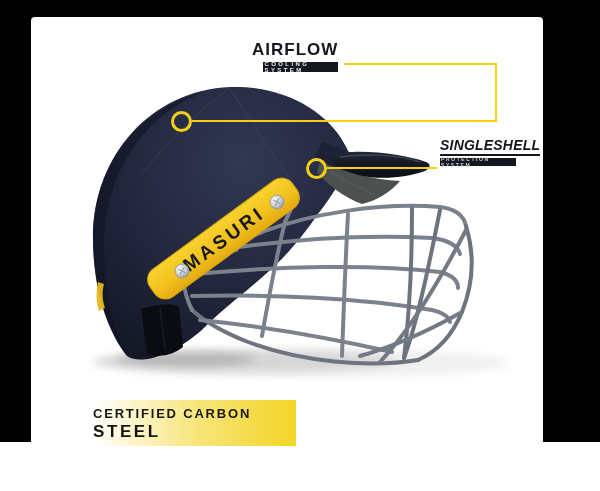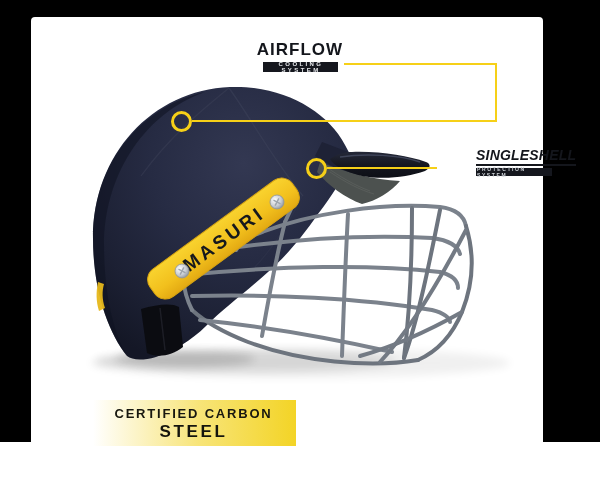--- a/index.html
+++ b/index.html
@@ -19,38 +19,38 @@
   .c-line{position:absolute;background:var(--accent-yellow);}
   .c-ring{position:absolute;width:21px;height:21px;border:3px solid var(--accent-yellow);border-radius:50%;background:transparent;}
   #af-line-low{left:192px;top:120px;width:303px;height:2px;}
   #af-line-vert{left:495px;top:63px;width:2px;height:59px;}
   #af-line-top{left:344px;top:63px;width:151px;height:2px;}
   #af-ring{left:171px;top:111px;}
   #ss-line{left:327px;top:167px;width:110px;height:2px;}
   #ss-ring{left:306px;top:158px;}
 
   
-  .airflow-label{position:absolute;left:252px;top:40px;width:96px;text-align:center;}
+  .airflow-label{position:absolute;left:252px;top:40px;width:96px;text-align:left;}
   .airflow-label .title{font-size:17px;font-weight:800;letter-spacing:1px;color:#14161c;}
   .airflow-label .bar{margin:2px auto 0;width:75px;height:10px;background:var(--bar-black);
     display:flex;align-items:center;justify-content:center;}
   .airflow-label .bar span{font-size:6px;font-weight:700;letter-spacing:2.4px;color:#e9ebee;padding-left:2px;}
 
   
-  .ss-label{position:absolute;left:440px;top:146px;width:100px;margin-left:36px;}
+  .ss-label{position:absolute;left:440px;top:136px;width:100px;}
   .ss-label .title{display:inline-block;font-size:14px;font-style:italic;font-weight:800;
     letter-spacing:.2px;color:#14161c;border-bottom:2px solid #14161c;padding-bottom:1px;}
   .ss-label .bar{margin-top:2px;width:76px;height:8px;background:var(--bar-black);
     display:flex;align-items:center;justify-content:center;}
   .ss-label .bar span{font-size:5px;font-weight:700;letter-spacing:1.6px;color:#cfd3d8;padding-left:1px;}
 
   
   .banner{position:absolute;left:93px;top:400px;width:203px;height:46px;
     background:linear-gradient(90deg,rgba(243,212,38,0) 0%,rgba(243,212,38,.62) 52%,var(--banner-yellow) 100%);
-    text-align:center;padding:6px 2px 0 0;}
+    text-align:left;padding:6px 2px 0 0;}
   .banner .l1{font-size:13px;font-weight:600;letter-spacing:1.8px;color:#17170f;}
   .banner .l2{font-size:17px;font-weight:800;letter-spacing:2.6px;color:#14140d;margin-top:1px;}
 </style>
 </head>
 <body>
 
 <div class="stage">
   <div class="backdrop"></div>
   <div class="card"></div>
 

